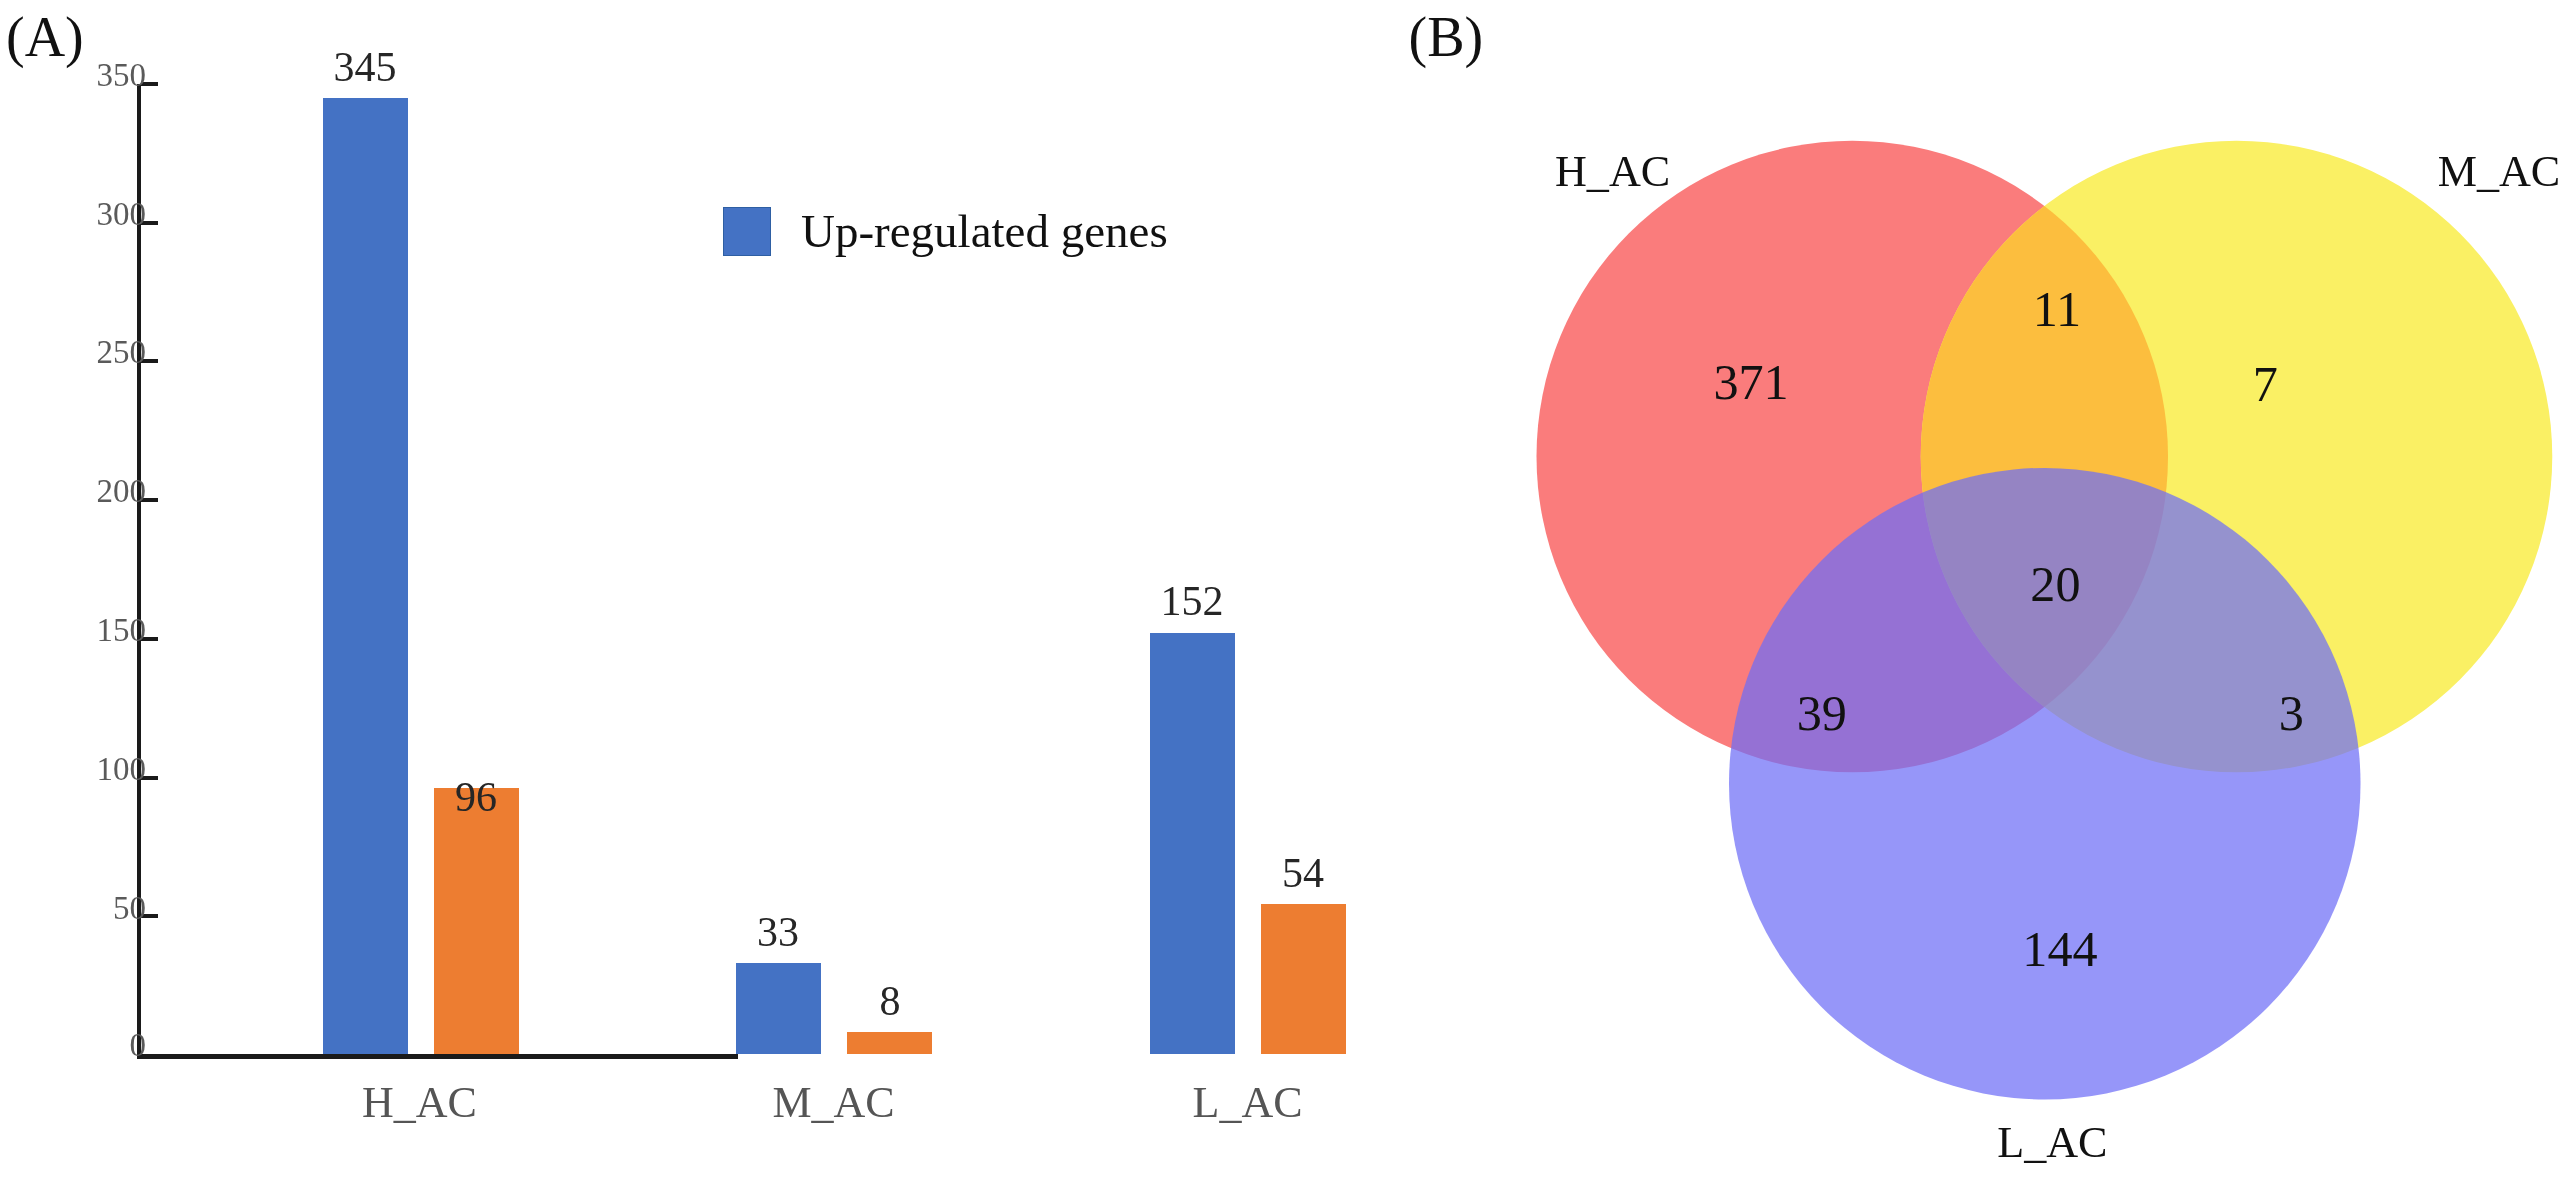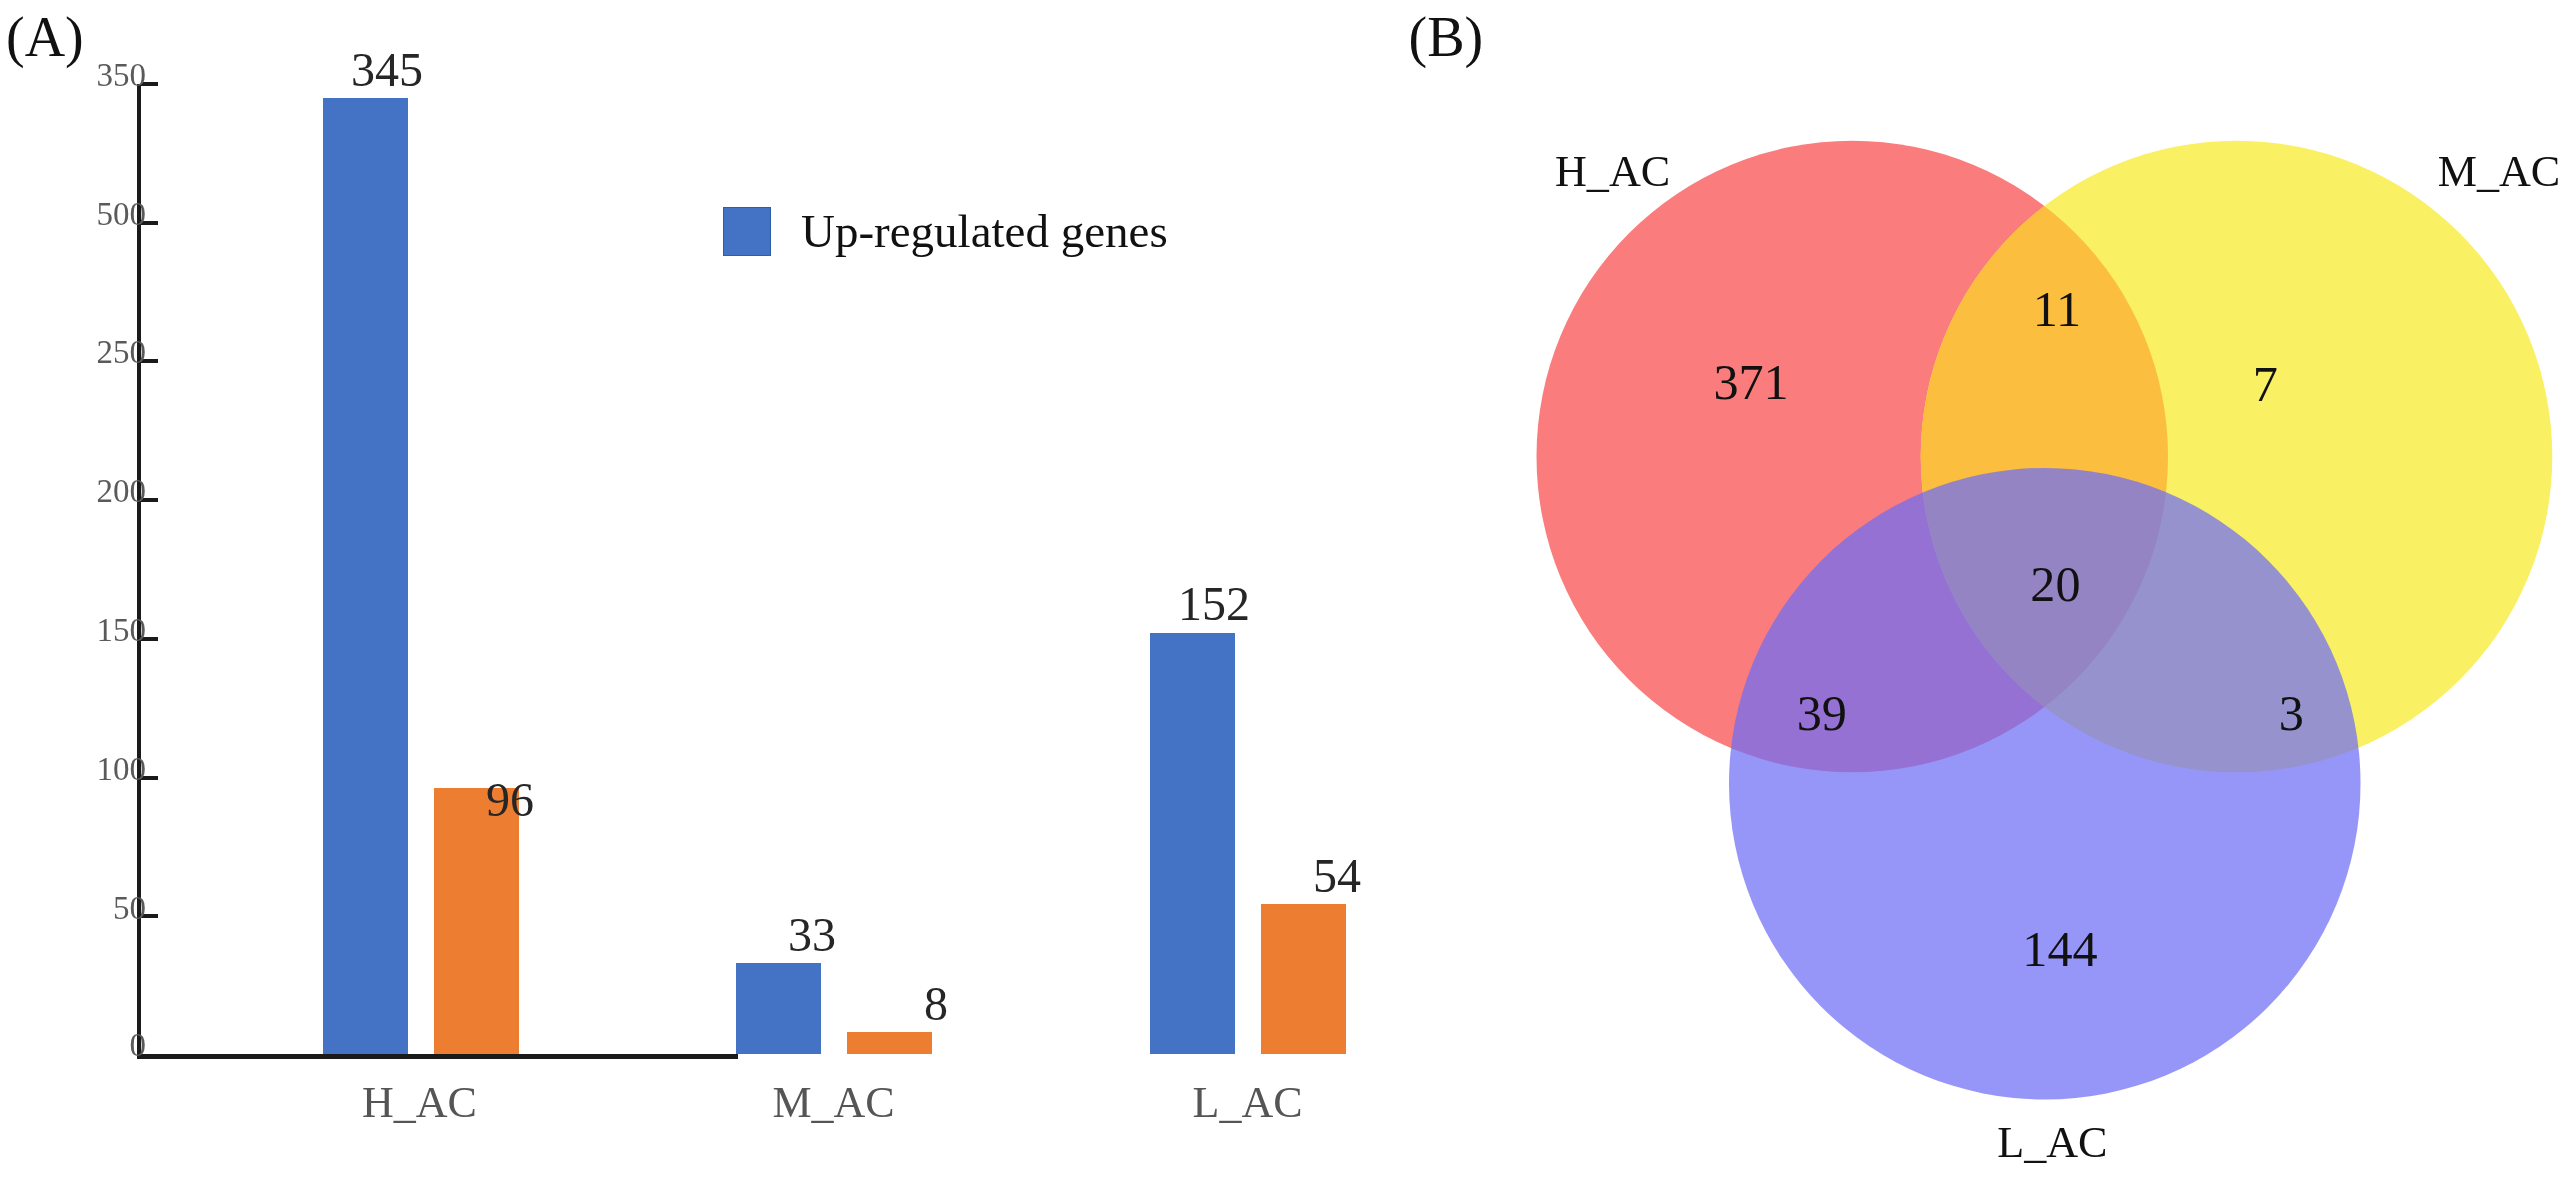--- a/index.html
+++ b/index.html
@@ -16,22 +16,22 @@
   #yaxis-line{position:absolute;left:137px;top:84px;width:3.8px;height:974px;background:#1a1a1a;}
   #xaxis-line{position:absolute;left:137px;top:1054px;width:601px;height:4.6px;background:#1a1a1a;}
 
   .ytick-mark{position:absolute;left:141px;width:16.7px;height:3.8px;background:#1a1a1a;}
   .ytick-label{position:absolute;right:1261px;text-align:right;font-size:33px;color:#5a5a5a;
                font-family:"Liberation Serif",serif;line-height:1;white-space:nowrap;}
 
   .bar{position:absolute;bottom:136px;}
   .bar.up{background:#4472C4;}
   .bar.down{background:#ED7D31;}
-  .bar-value{position:absolute;font-size:48px;color:#262626;font-family:"Liberation Serif",serif;
-             text-align:right;white-space:nowrap;line-height:1;}
+  .bar-value{position:absolute;font-size:42px;color:#262626;font-family:"Liberation Serif",serif;
+             text-align:center;white-space:nowrap;line-height:1;}
   .cat-label{position:absolute;top:1077px;font-size:44px;color:#555;
              font-family:"Liberation Serif",serif;text-align:center;white-space:nowrap;}
 
   
   #legendA{position:absolute;left:723px;top:204px;}
   .legend-row{display:flex;align-items:center;margin-bottom:47px;}
   .legend-swatch{width:46px;height:47px;border:1.5px solid #2E5FA3;margin-right:30px;flex:0 0 auto;}
   .legend-swatch.up{background:#4472C4;}
   .legend-swatch.down{background:#ED7D31;}
   .legend-text{font-size:47px;color:#111;font-family:"Liberation Serif",serif;white-space:nowrap;}
@@ -52,21 +52,21 @@
     <div class="panel-letter" id="letterA">(A)</div>
 
     <div id="plotA">
       <div id="yaxis-line"></div>
       <div id="xaxis-line"></div>
 
       <div class="ytick-mark" style="top:82px;"></div>
       <div class="ytick-label" style="top:59px;">350</div>
 
       <div class="ytick-mark" style="top:221px;"></div>
-      <div class="ytick-label" style="top:198px;">500</div>
+      <div class="ytick-label" style="top:198px;">300</div>
 
       <div class="ytick-mark" style="top:359px;"></div>
       <div class="ytick-label" style="top:336px;font-family:Liberation Serif, serif;">250</div>
 
       <div class="ytick-mark" style="top:498px;"></div>
       <div class="ytick-label" style="top:475px;">200</div>
 
       <div class="ytick-mark" style="top:637px;"></div>
       <div class="ytick-label" style="top:614px;">150</div>
 

